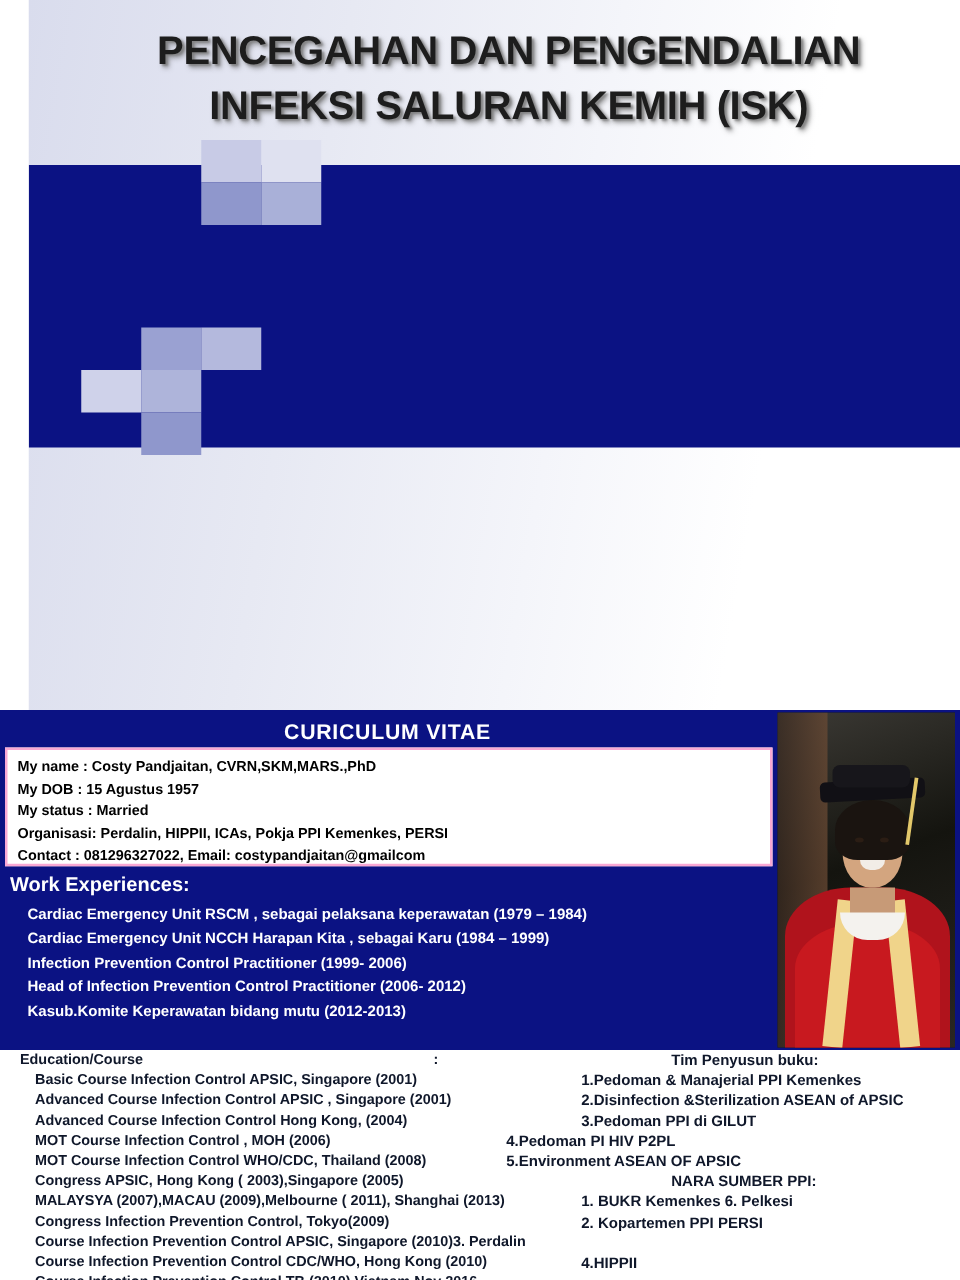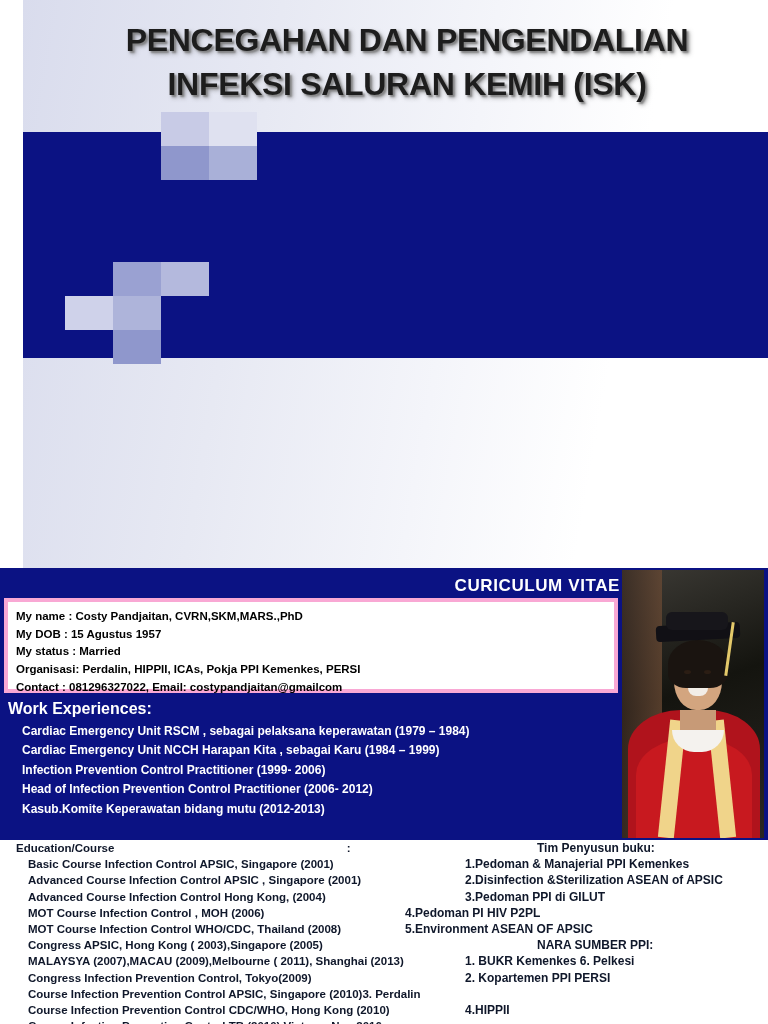--- a/index.html
+++ b/index.html
@@ -76,34 +76,34 @@
     left: 0; top: 0;
     width: 768px;
     height: 272px;
     background: #0b1283;
   }
   .cv-header {
     position: absolute;
     left: 0;
     top: 8px;
     width: 620px;
-    text-align: right;
+    text-align: center;
     color: #ffffff;
     font-size: 17px;
     font-weight: bold;
     letter-spacing: 0.6px;
   }
   .cv-whitebox {
     position: absolute;
     left: 4px;
     top: 30px;
     width: 614px;
     height: 95px;
     background: #ffffff;
-    border: 4px solid #f9a8d4;
+    border: 2px solid #f9a8d4;
     box-sizing: border-box;
     padding: 6px 8px 0 8px;
   }
   .cv-whitebox .line {
     font-size: 11.5px;
     font-weight: bold;
     color: #000000;
     line-height: 1.54;
     white-space: nowrap;
   }

